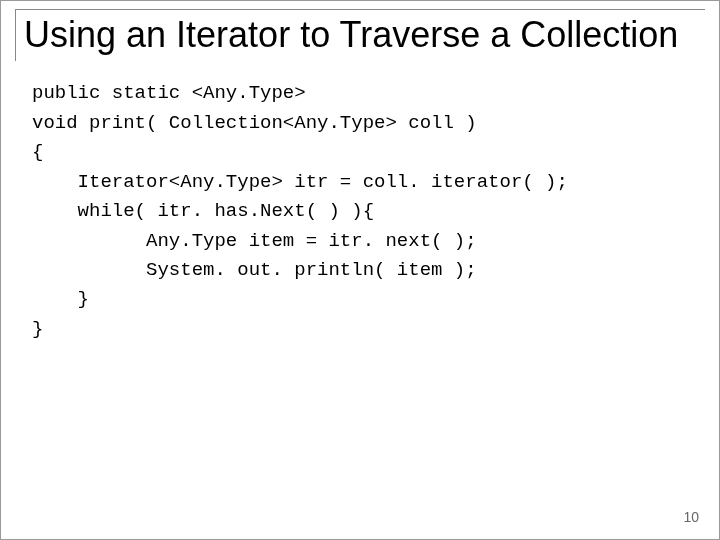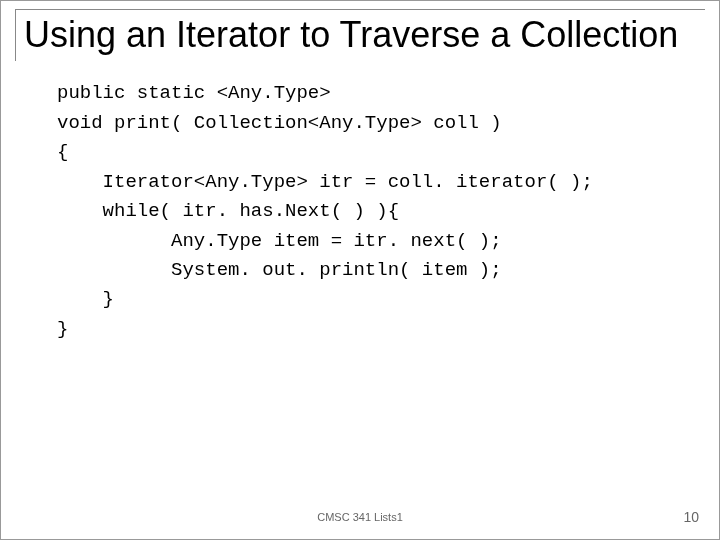--- a/index.html
+++ b/index.html
@@ -30,21 +30,21 @@
     color: #000;
     line-height: 1.15;
     letter-spacing: 0px;
   }
   .code-block {
     font-family: "Courier New", Courier, monospace;
     font-size: 19px;
     color: #000;
     white-space: pre;
     line-height: 1.55;
-    margin-left: 42px;
+    margin-left: 17px;
   }
   .footer {
     position: absolute;
     bottom: 16px;
     left: 0;
     width: 100%;
     text-align: center;
     font-size: 11px;
     color: #666;
     font-family: Arial, sans-serif;
@@ -70,16 +70,15 @@
   <div class="code-block"><span>public static &lt;Any.Type&gt;</span>
 <span>void print( Collection&lt;Any.Type&gt; coll )</span>
 <span>{</span>
 <span>    Iterator&lt;Any.Type&gt; itr = coll. iterator( );</span>
 <span>    while( itr. has.Next( ) ){</span>
 <span>          Any.Type item = itr. next( );</span>
 <span>          System. out. println( item );</span>
 <span>    }</span>
 <span>}</span></div>
 
-  <div class="footer">CMSC 341 Lists1</div>
   <div class="page-num">10</div>
 
 </div>
 
 </body></html>

